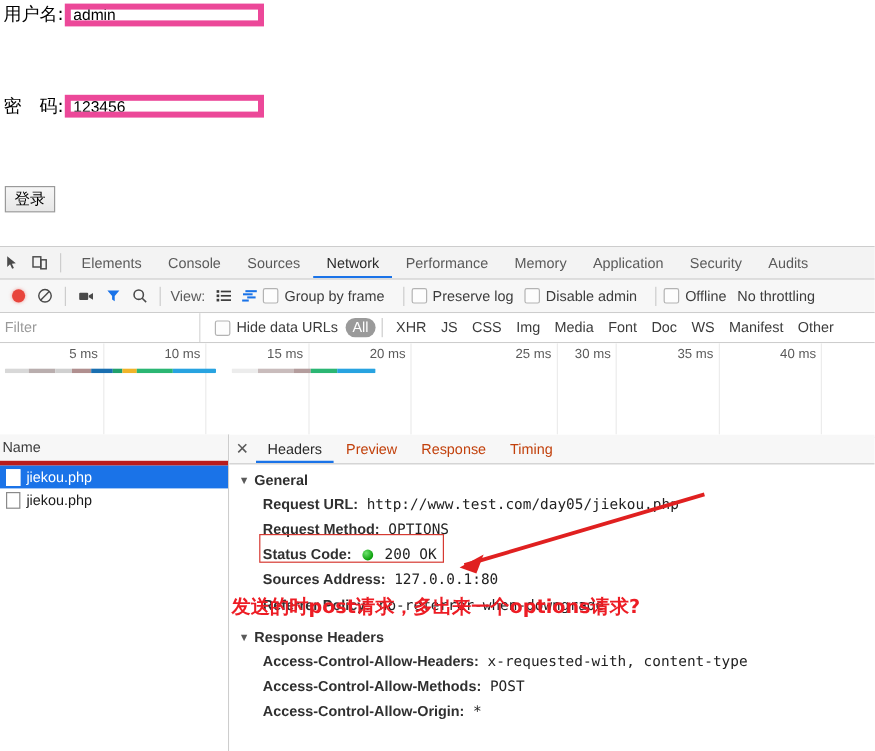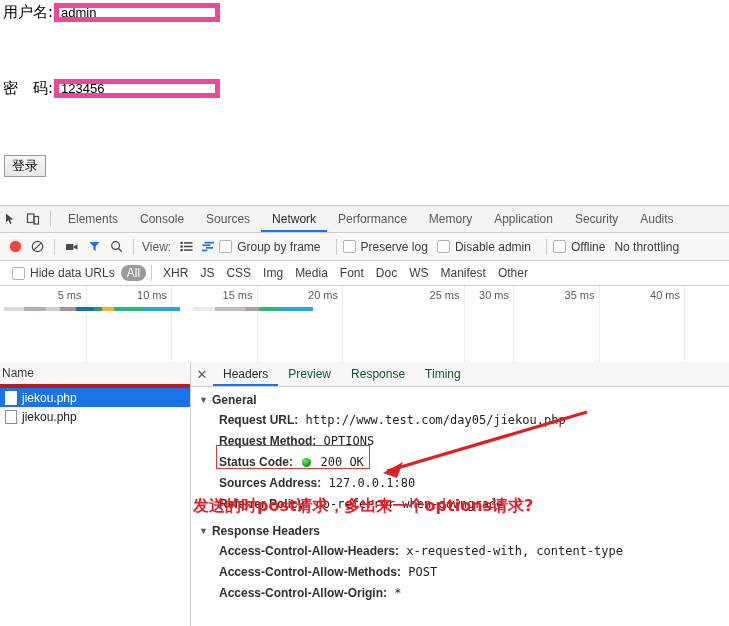--- a/index.html
+++ b/index.html
@@ -87,21 +87,21 @@
            font-size:12px;color:#1a1a1a;}
   .req-row.selected{background:#1a73e8;color:#fff;}
   .doc-ico{width:10px;height:12px;background:#fff;border:1px solid #8a8a8a;flex:none;}
   .req-row.selected .doc-ico{border-color:#fff;}
 
   
   #detail-pane{flex:1;background:#fff;position:relative;overflow:hidden;}
   #detail-tabs{height:24px;display:flex;align-items:center;border-bottom:1px solid #cdcdcd;
                background:#f7f7f7;}
   #close-x{width:22px;text-align:center;color:#5a5a5a;font-size:13px;cursor:pointer;flex:none;}
-  .d-tab{padding:0 10px;height:23px;line-height:23px;color:#14532d;font-size:12px;cursor:pointer;
+  .d-tab{padding:0 10px;height:23px;line-height:23px;color:#c2410c;font-size:12px;cursor:pointer;
          white-space:nowrap;flex:none;}
   .d-tab.active{color:#2a2a2a;box-shadow:inset 0 -2px 0 #1a73e8;}
 
   #detail-body{position:absolute;top:24px;left:0;right:0;bottom:0;overflow:hidden;
                padding-top:4px;}
   .sect-head{display:flex;align-items:center;gap:4px;padding:3px 0 3px 8px;
              font-weight:bold;color:#303030;font-size:12px;}
   .caret{font-size:9px;color:#5a5a5a;}
   .hdr-line{padding:3px 0 3px 28px;font-size:12px;line-height:15px;color:#222;
             font-family:"DejaVu Sans Mono","Liberation Mono",monospace;word-break:break-all;}
@@ -224,20 +224,21 @@
     </label>
     <div class="vsep"></div>
     <label class="chk-wrap">
       <span class="chk"></span>
       <span>Offline</span>
     </label>
     <span class="plain-txt">No throttling</span>
   </div>
 
   <div id="dt-filter">
+    <input id="filter-input" type="text" placeholder="Filter" style="">
     <label class="chk-wrap" style="margin-left:12px;margin-right:6px;">
       <span class="chk"></span>
       <span>Hide data URLs</span>
     </label>
     <span class="ftype active">All</span>
     <div class="vsep" style="margin:0 5px;"></div>
     <span class="ftype">XHR</span>
     <span class="ftype">JS</span>
     <span class="ftype">CSS</span>
     <span class="ftype">Img</span>

